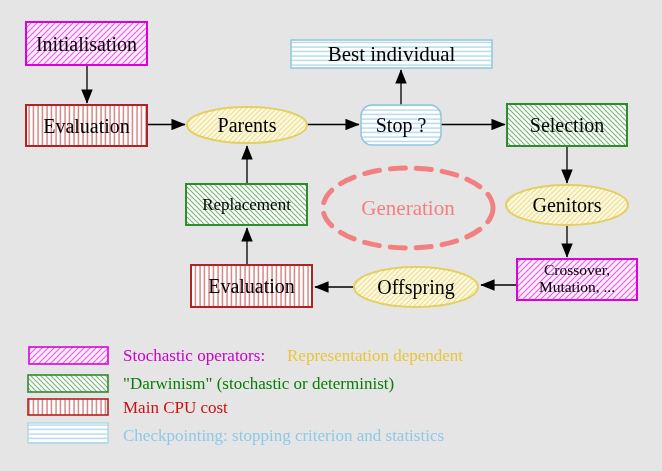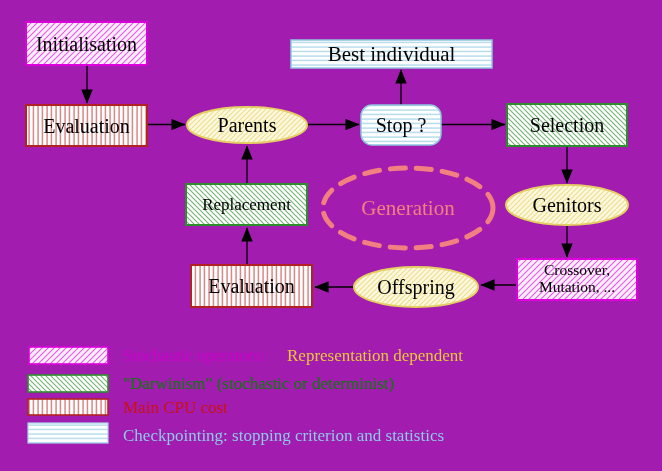--- a/index.html
+++ b/index.html
@@ -1,18 +1,18 @@
 <!DOCTYPE html>
 <html><head>
 <meta charset="utf-8">
 <style>
   html, body { margin: 0; padding: 0; background: #ffffff; }
   .canvas {
     width: 662px; height: 471px; position: relative;
-    background: #a21caf; overflow: hidden;
+    background: #e5e5e5; overflow: hidden;
     font-family: "Liberation Serif", "DejaVu Serif", serif;
   }
   svg { display: block; }
   text {
     font-family: "Liberation Serif", "DejaVu Serif", serif;
   }
   .node-label { font-size: 20px; fill: #000000; }
   .node-label-lg { font-size: 21px; fill: #000000; }
   .node-label-sm { font-size: 17px; fill: #000000; }
   .node-label-xs { font-size: 15.5px; fill: #000000; }

